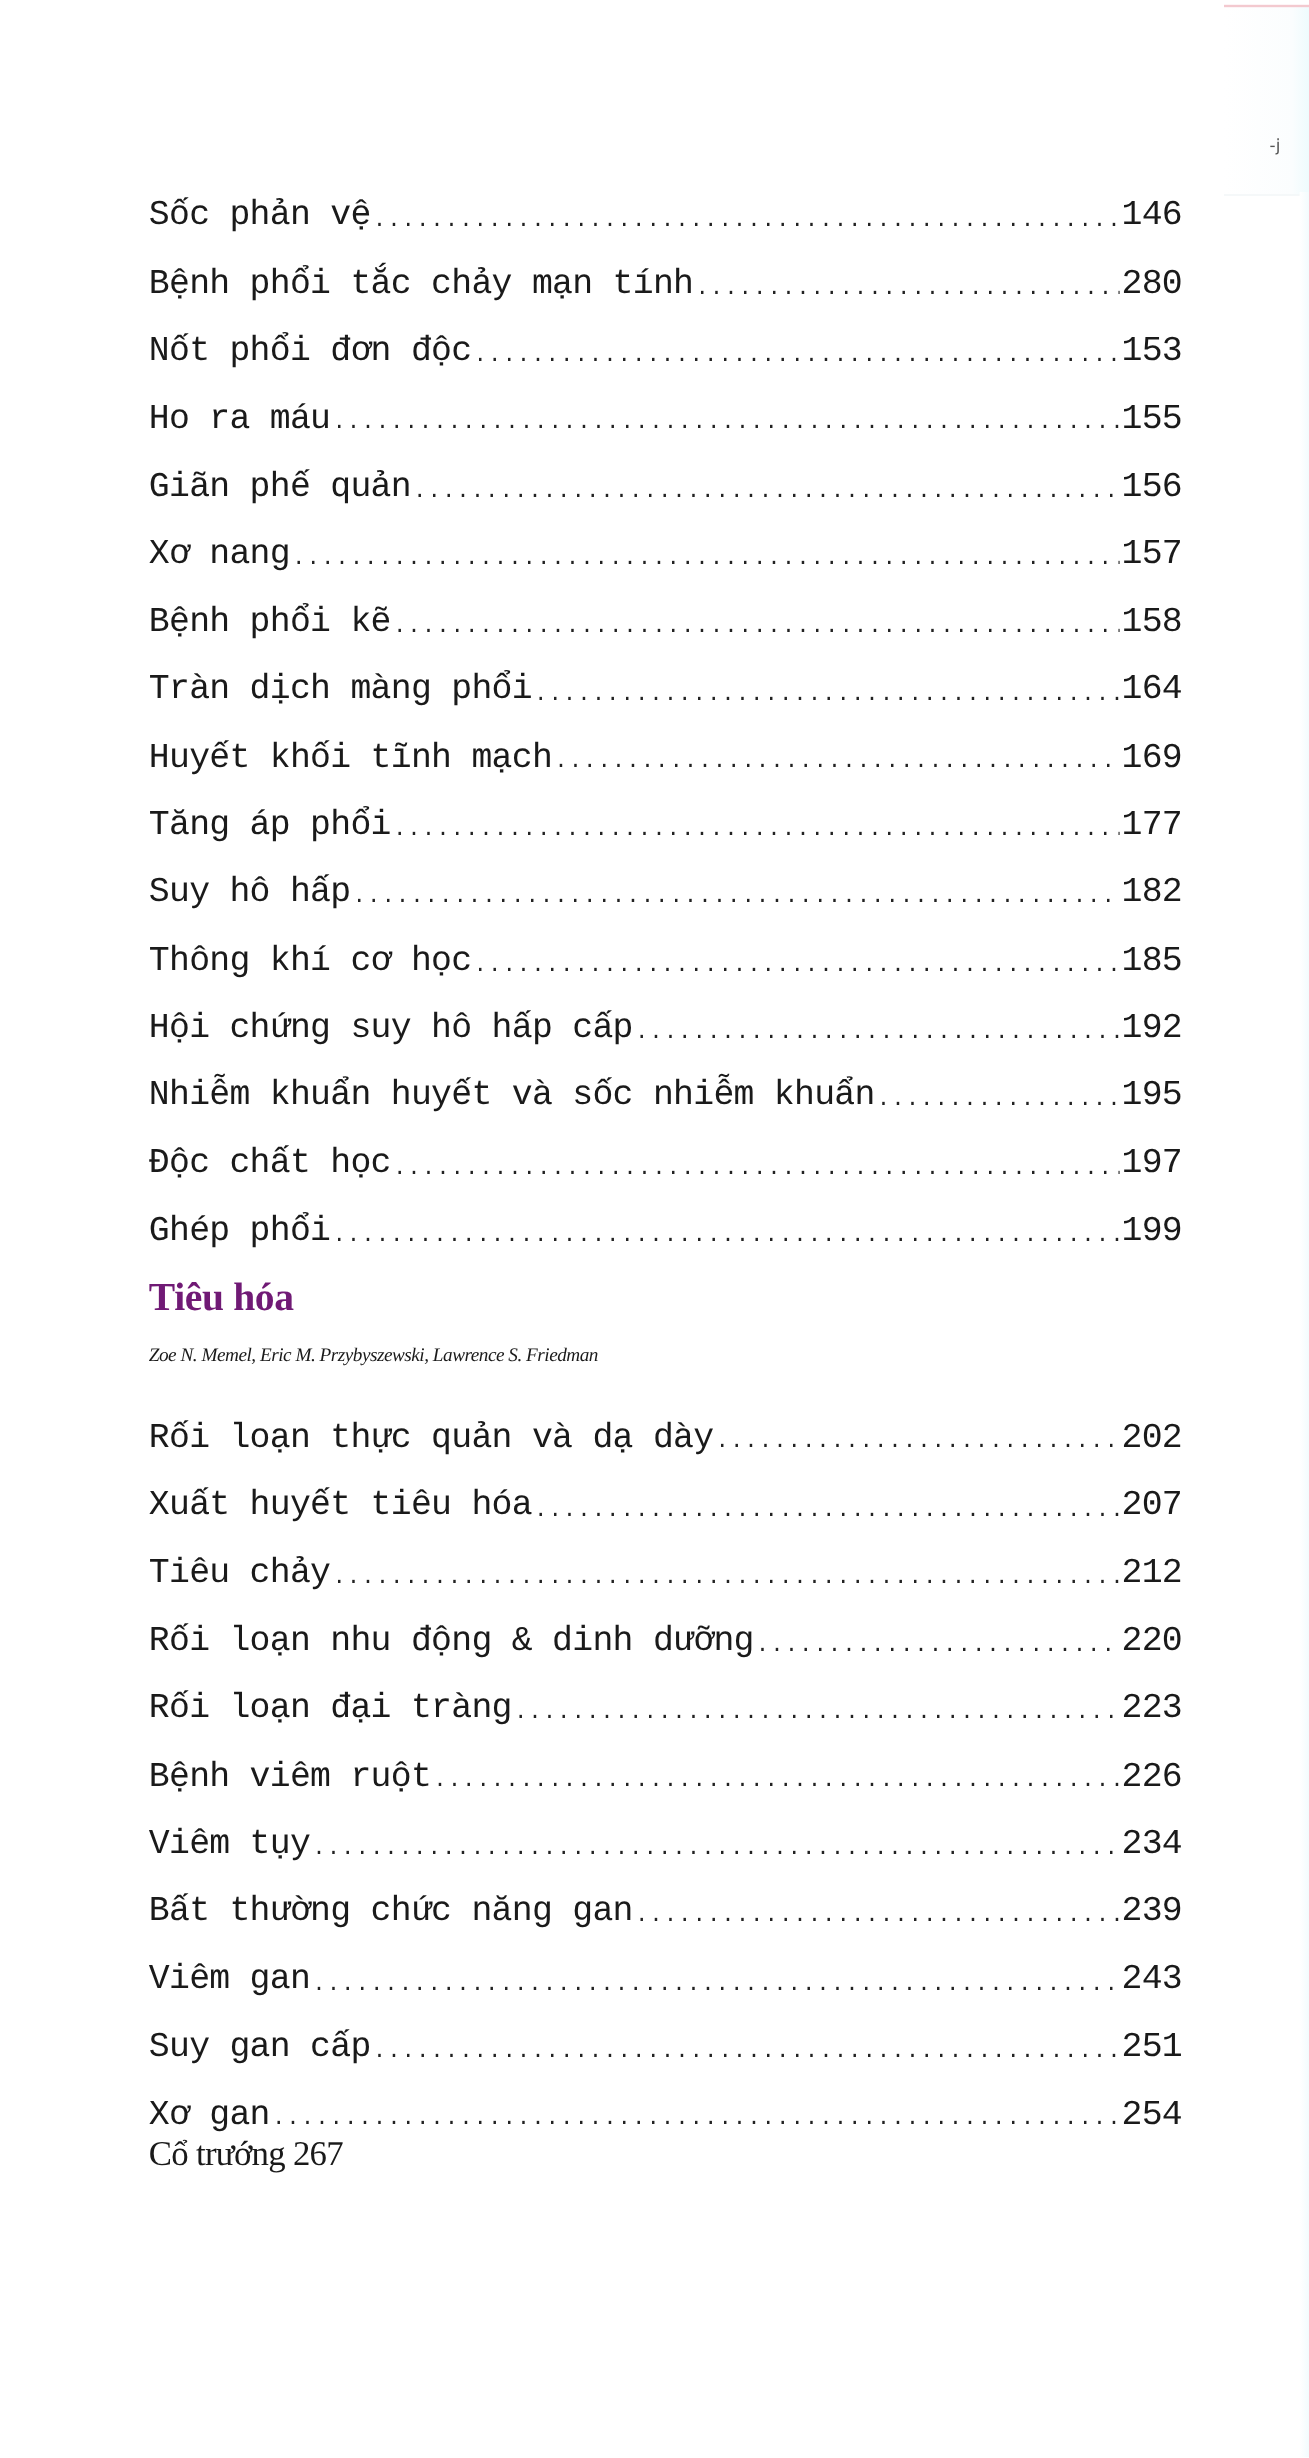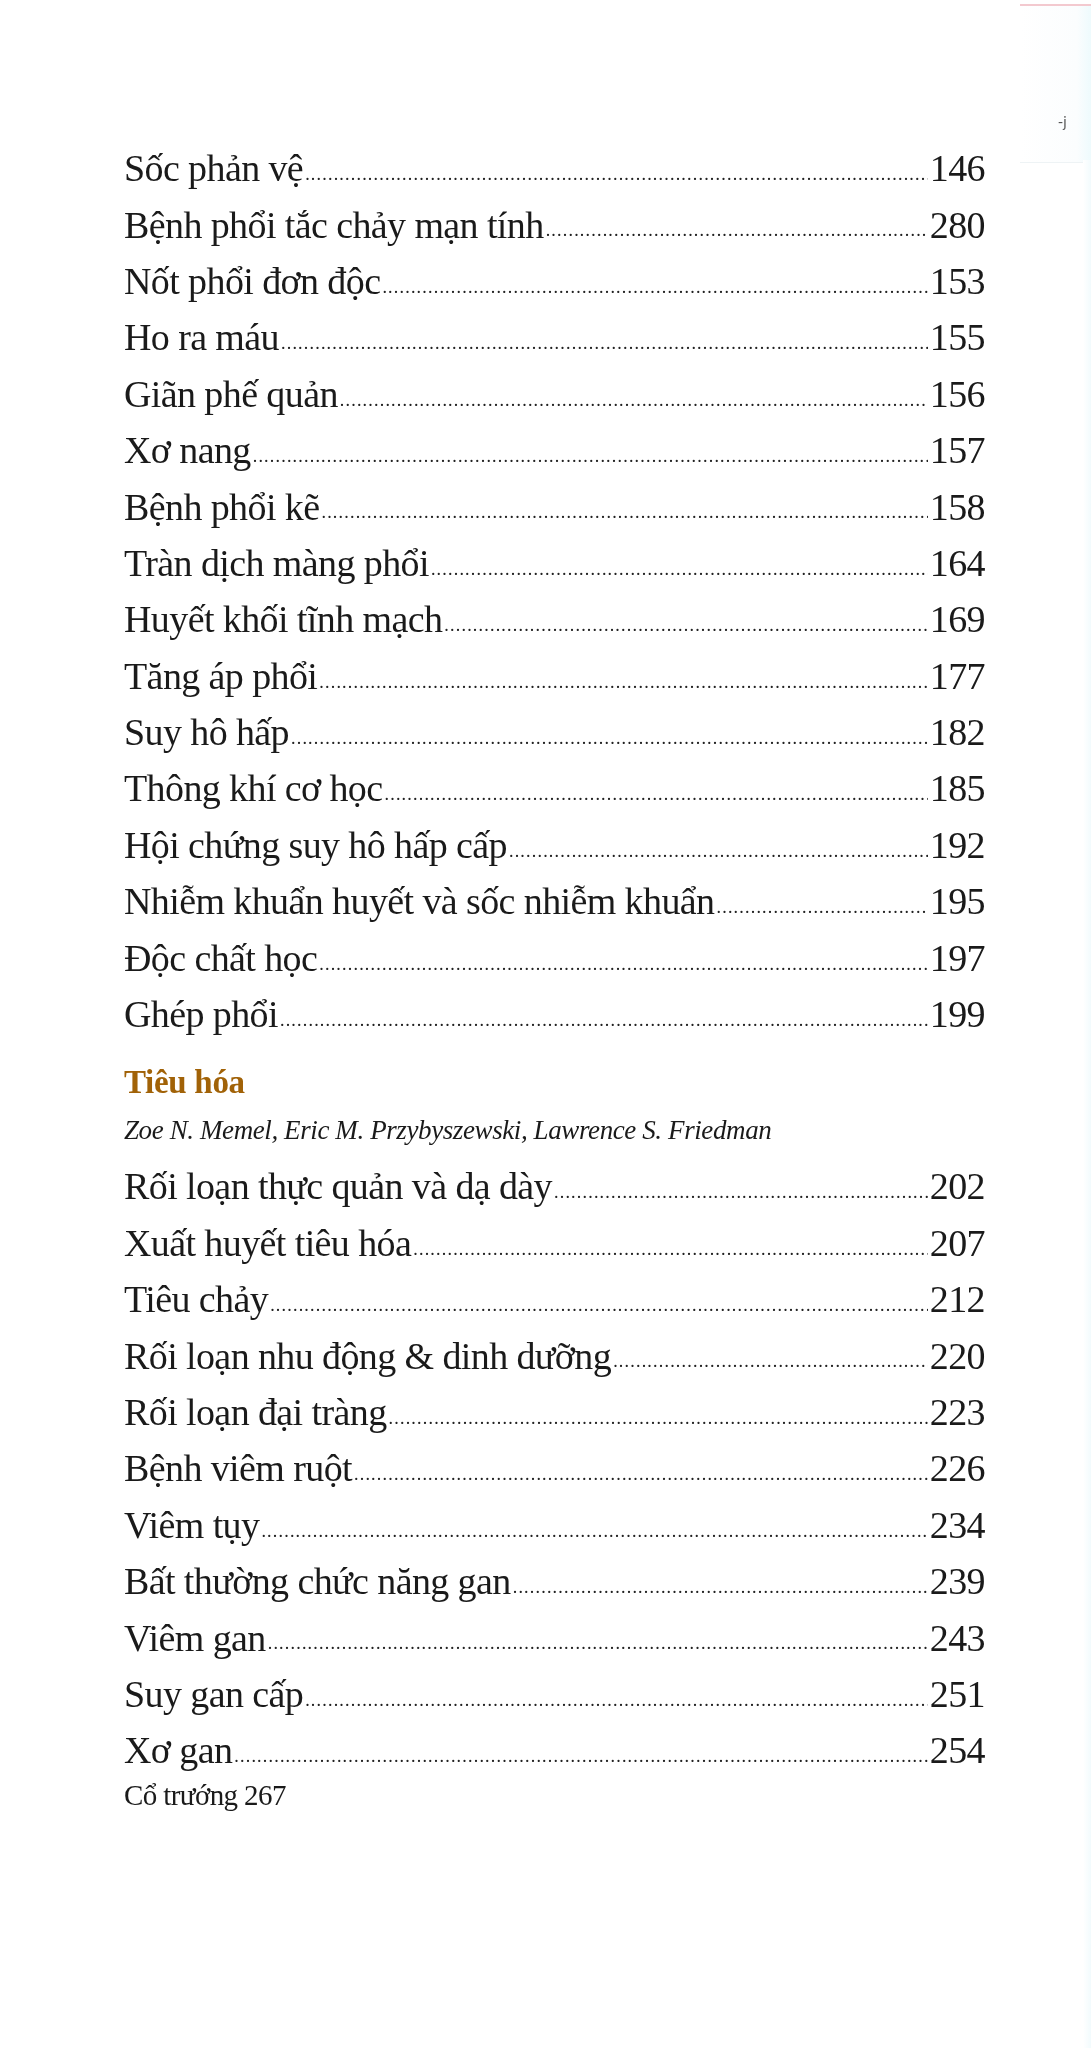--- a/index.html
+++ b/index.html
@@ -42,25 +42,26 @@
       background: linear-gradient(90deg, #ffffff, #f2fbfd);
     }
     .toc {
       position: absolute;
       left: 124px;
       top: 140px;
       width: 861px;
     }
     .toc-row {
       display: flex;
-      align-items: center;
+      align-items: flex-end;
       height: 56.4px;
-      font-size: 38px;
+      font-size: 29px;
       letter-spacing: -0.6px;
       white-space: nowrap;
+      font-family: Liberation Mono, monospace;
     }
     .toc-row .title {
       flex: 0 0 auto;
       padding-right: 2px;
     }
     .toc-row .leader {
       flex: 1 1 auto;
       overflow: hidden;
       position: relative;
       height: 1em;
@@ -75,27 +76,27 @@
       color: #222;
     }
     .toc-row .page {
       flex: 0 0 auto;
       padding-left: 2px;
     }
     .section-heading {
       margin-top: 22px;
       font-size: 33px;
       font-weight: bold;
-      color: #a16207;
+      color: #701a75;
       height: 46px;
       letter-spacing: -0.3px;
     }
     .section-authors {
       font-style: italic;
-      font-size: 27px;
+      font-size: 16px;
       height: 48px;
       line-height: 40px;
       letter-spacing: -0.4px;
     }
     .plain-row {
       font-size: 29px;
       height: 56px;
       letter-spacing: -0.6px;
       white-space: nowrap;
     }

